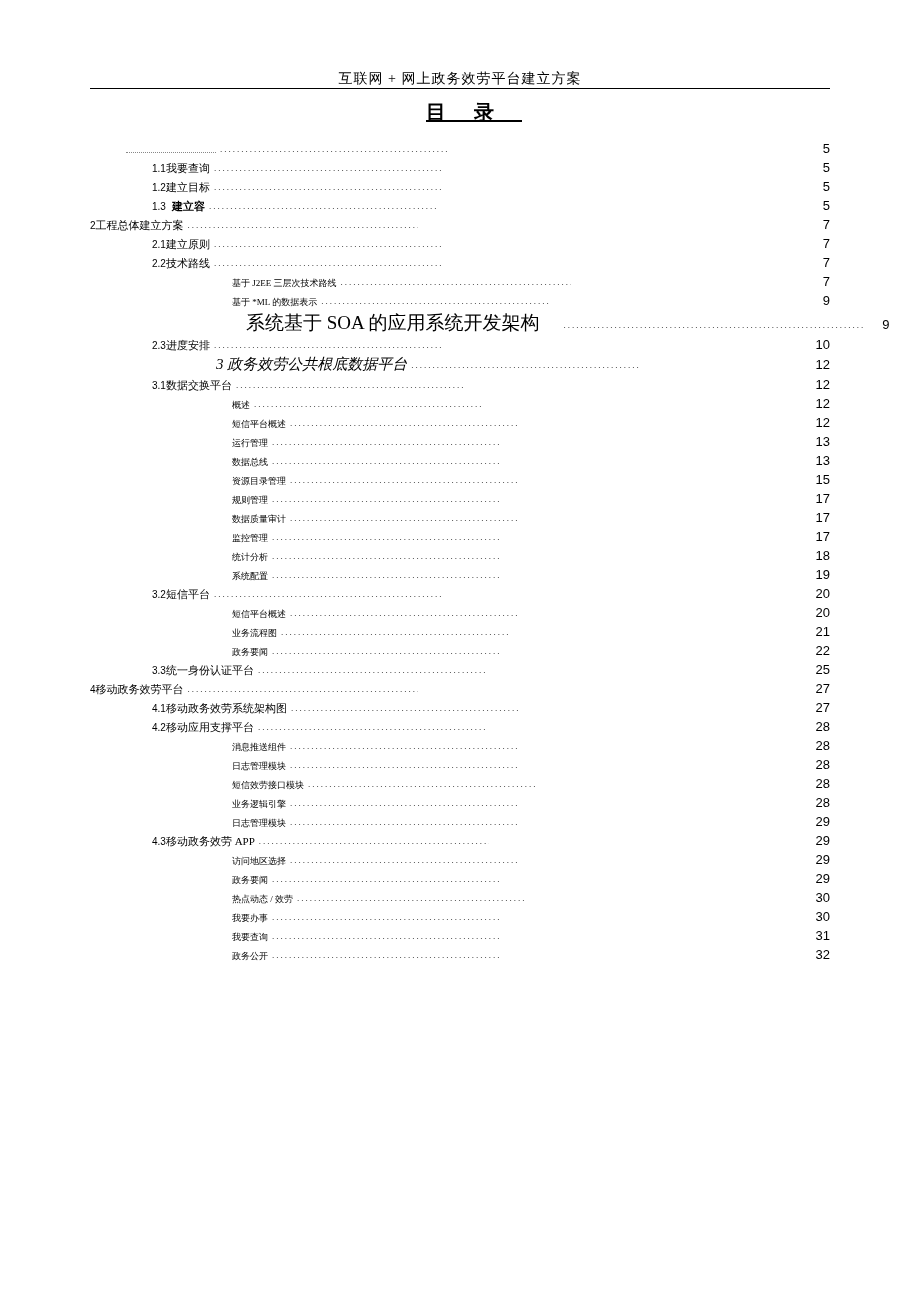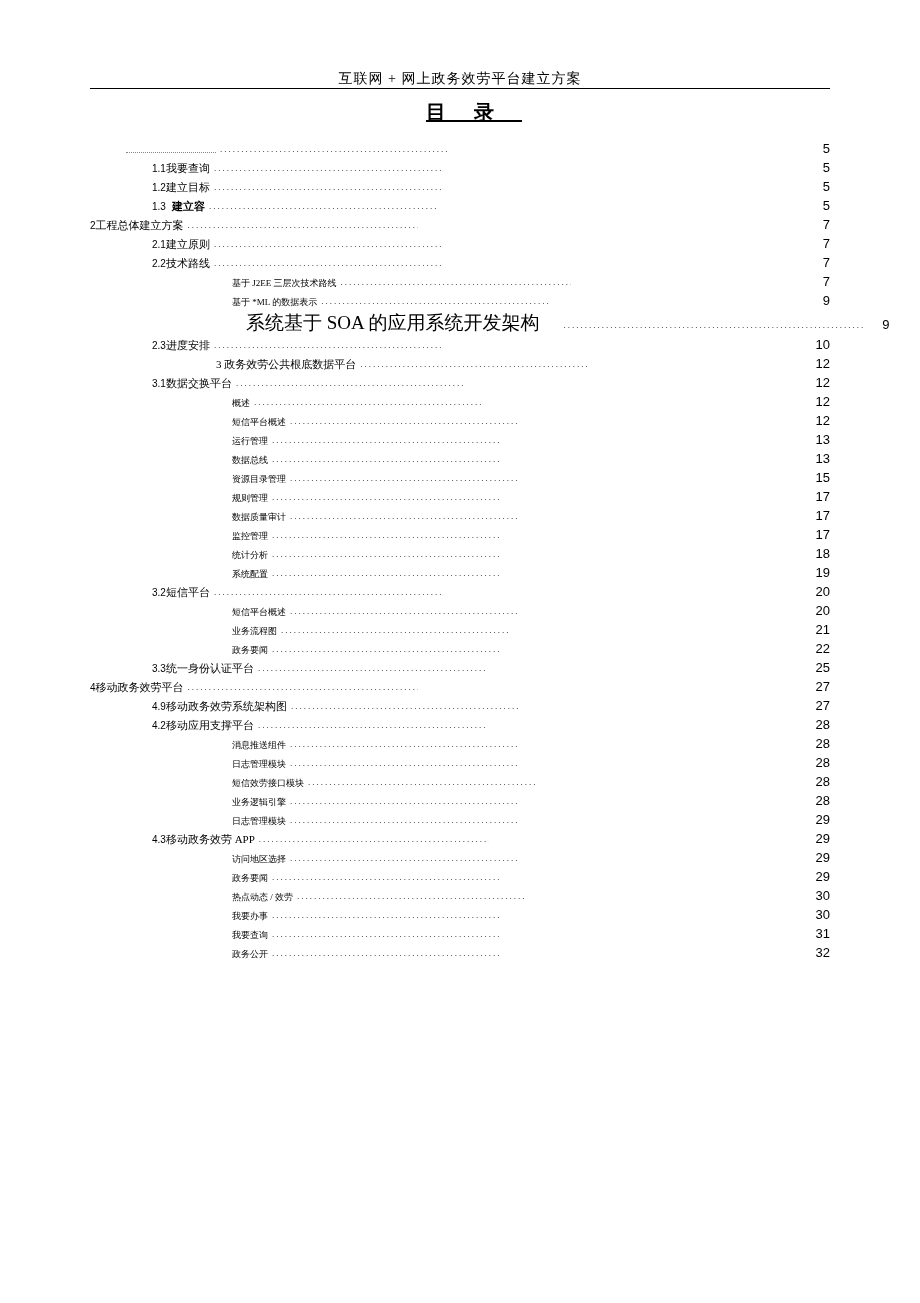--- a/index.html
+++ b/index.html
@@ -64,21 +64,21 @@
     font-size: 13px;
     padding-left: 6px;
     min-width: 26px;
     text-align: right;
   }
   .lvl-0 .label { padding-left: 0px; font-size: 11px; }
   .lvl-1 .label { padding-left: 36px; font-size: 10px; }
   .lvl-2 .label { padding-left: 62px; font-size: 11px; }
   .lvl-3 .label { padding-left: 142px; font-size: 9px; text-align: right; }
   .lvl-3b .label { padding-left: 156px; font-size: 19px; }
-  .lvl-3c .label { padding-left: 126px; font-size: 11px; }
+  .lvl-3c .label { padding-left: 126px; font-size: 15px; font-style: italic; }
   .lvl-3 .dots, .lvl-2 .dots, .lvl-1 .dots, .lvl-0 .dots { width: 230px; }
   .lvl-3b .dots { width: 300px; margin-left: 20px; }
   .lvl-3c .dots { width: 230px; }
 </style>
 </head>
 <body>
 
 <div class="doc-title">互联网 + 网上政务效劳平台建立方案</div>
 <div class="toc-title">目录</div>
 
@@ -250,21 +250,21 @@
       <span class="spacer"></span>
       <span class="page">25</span>
     </div>
     <div class="toc-row lvl-0">
       <span class="label"><span class="num">4</span><span>移动政务效劳平台</span></span>
       <span class="dots">..............................................................................................................</span>
       <span class="spacer"></span>
       <span class="page">27</span>
     </div>
     <div class="toc-row lvl-2">
-      <span class="label"><span class="num">4.9</span><span>移动政务效劳系统架构图</span></span>
+      <span class="label"><span class="num">4.1</span><span>移动政务效劳系统架构图</span></span>
       <span class="dots">..............................................................................................................</span>
       <span class="spacer"></span>
       <span class="page">27</span>
     </div>
     <div class="toc-row lvl-2">
       <span class="label"><span class="num">4.2</span><span>移动应用支撑平台</span></span>
       <span class="dots">..............................................................................................................</span>
       <span class="spacer"></span>
       <span class="page">28</span>
     </div>

